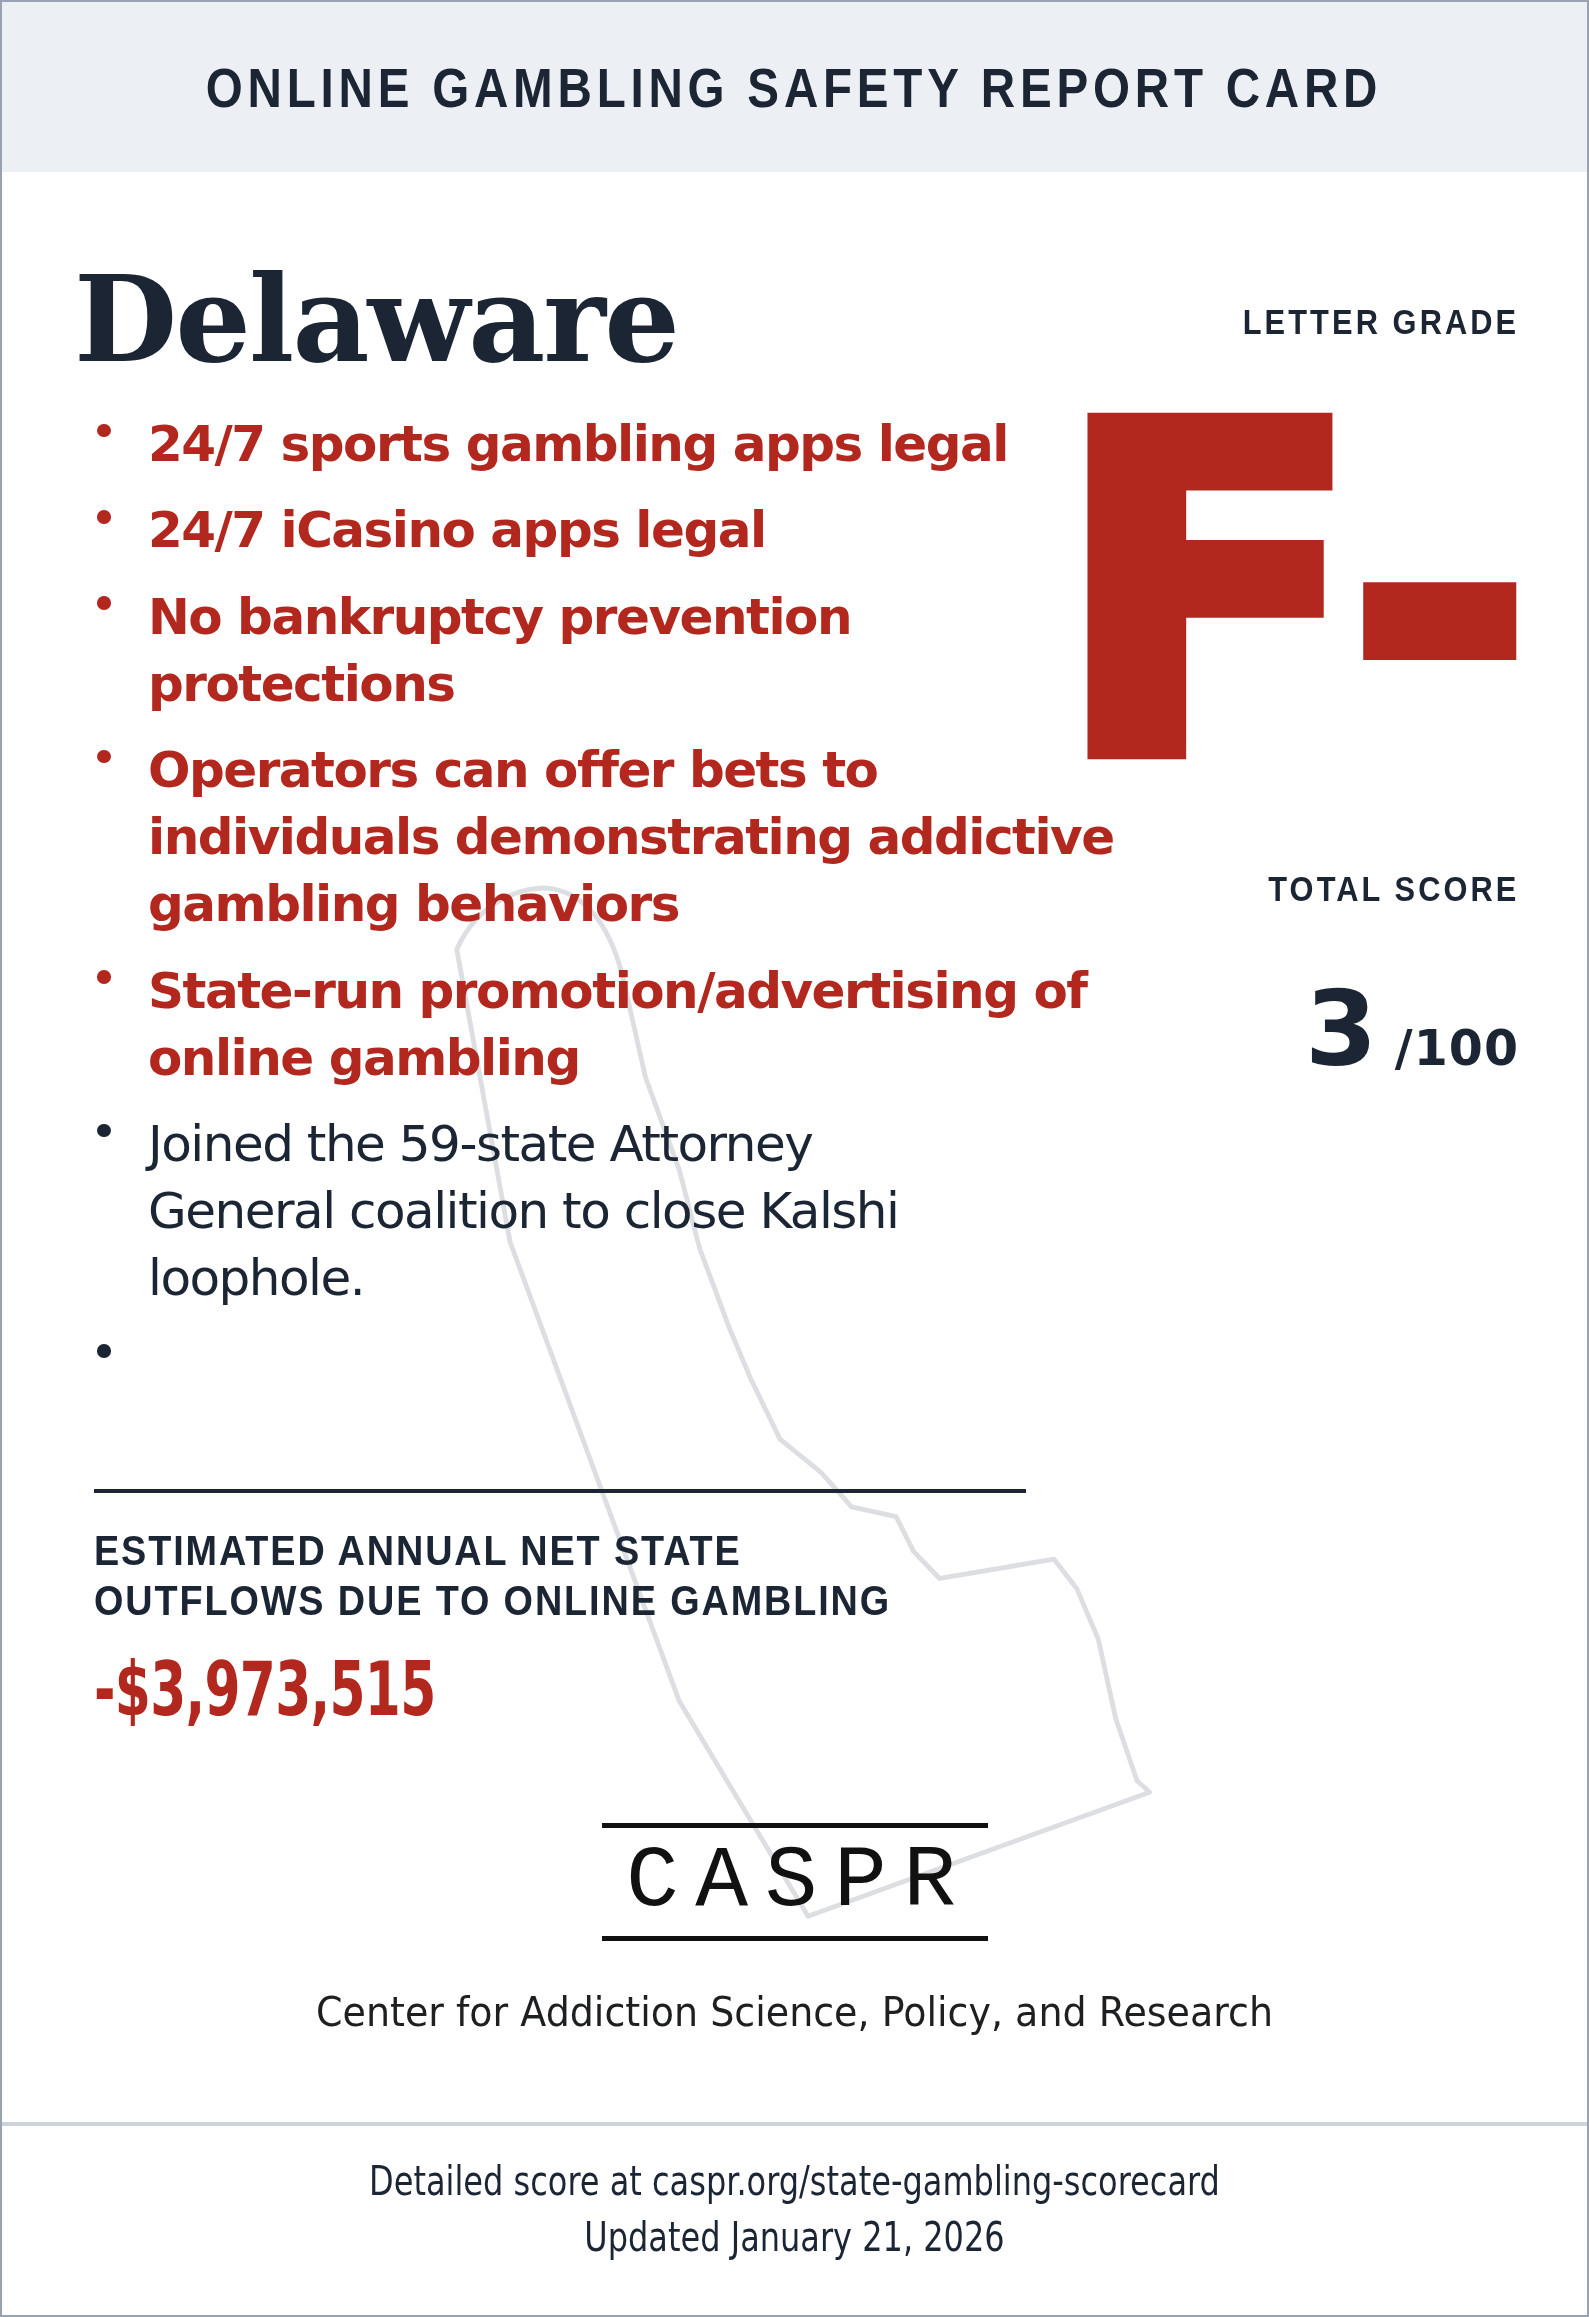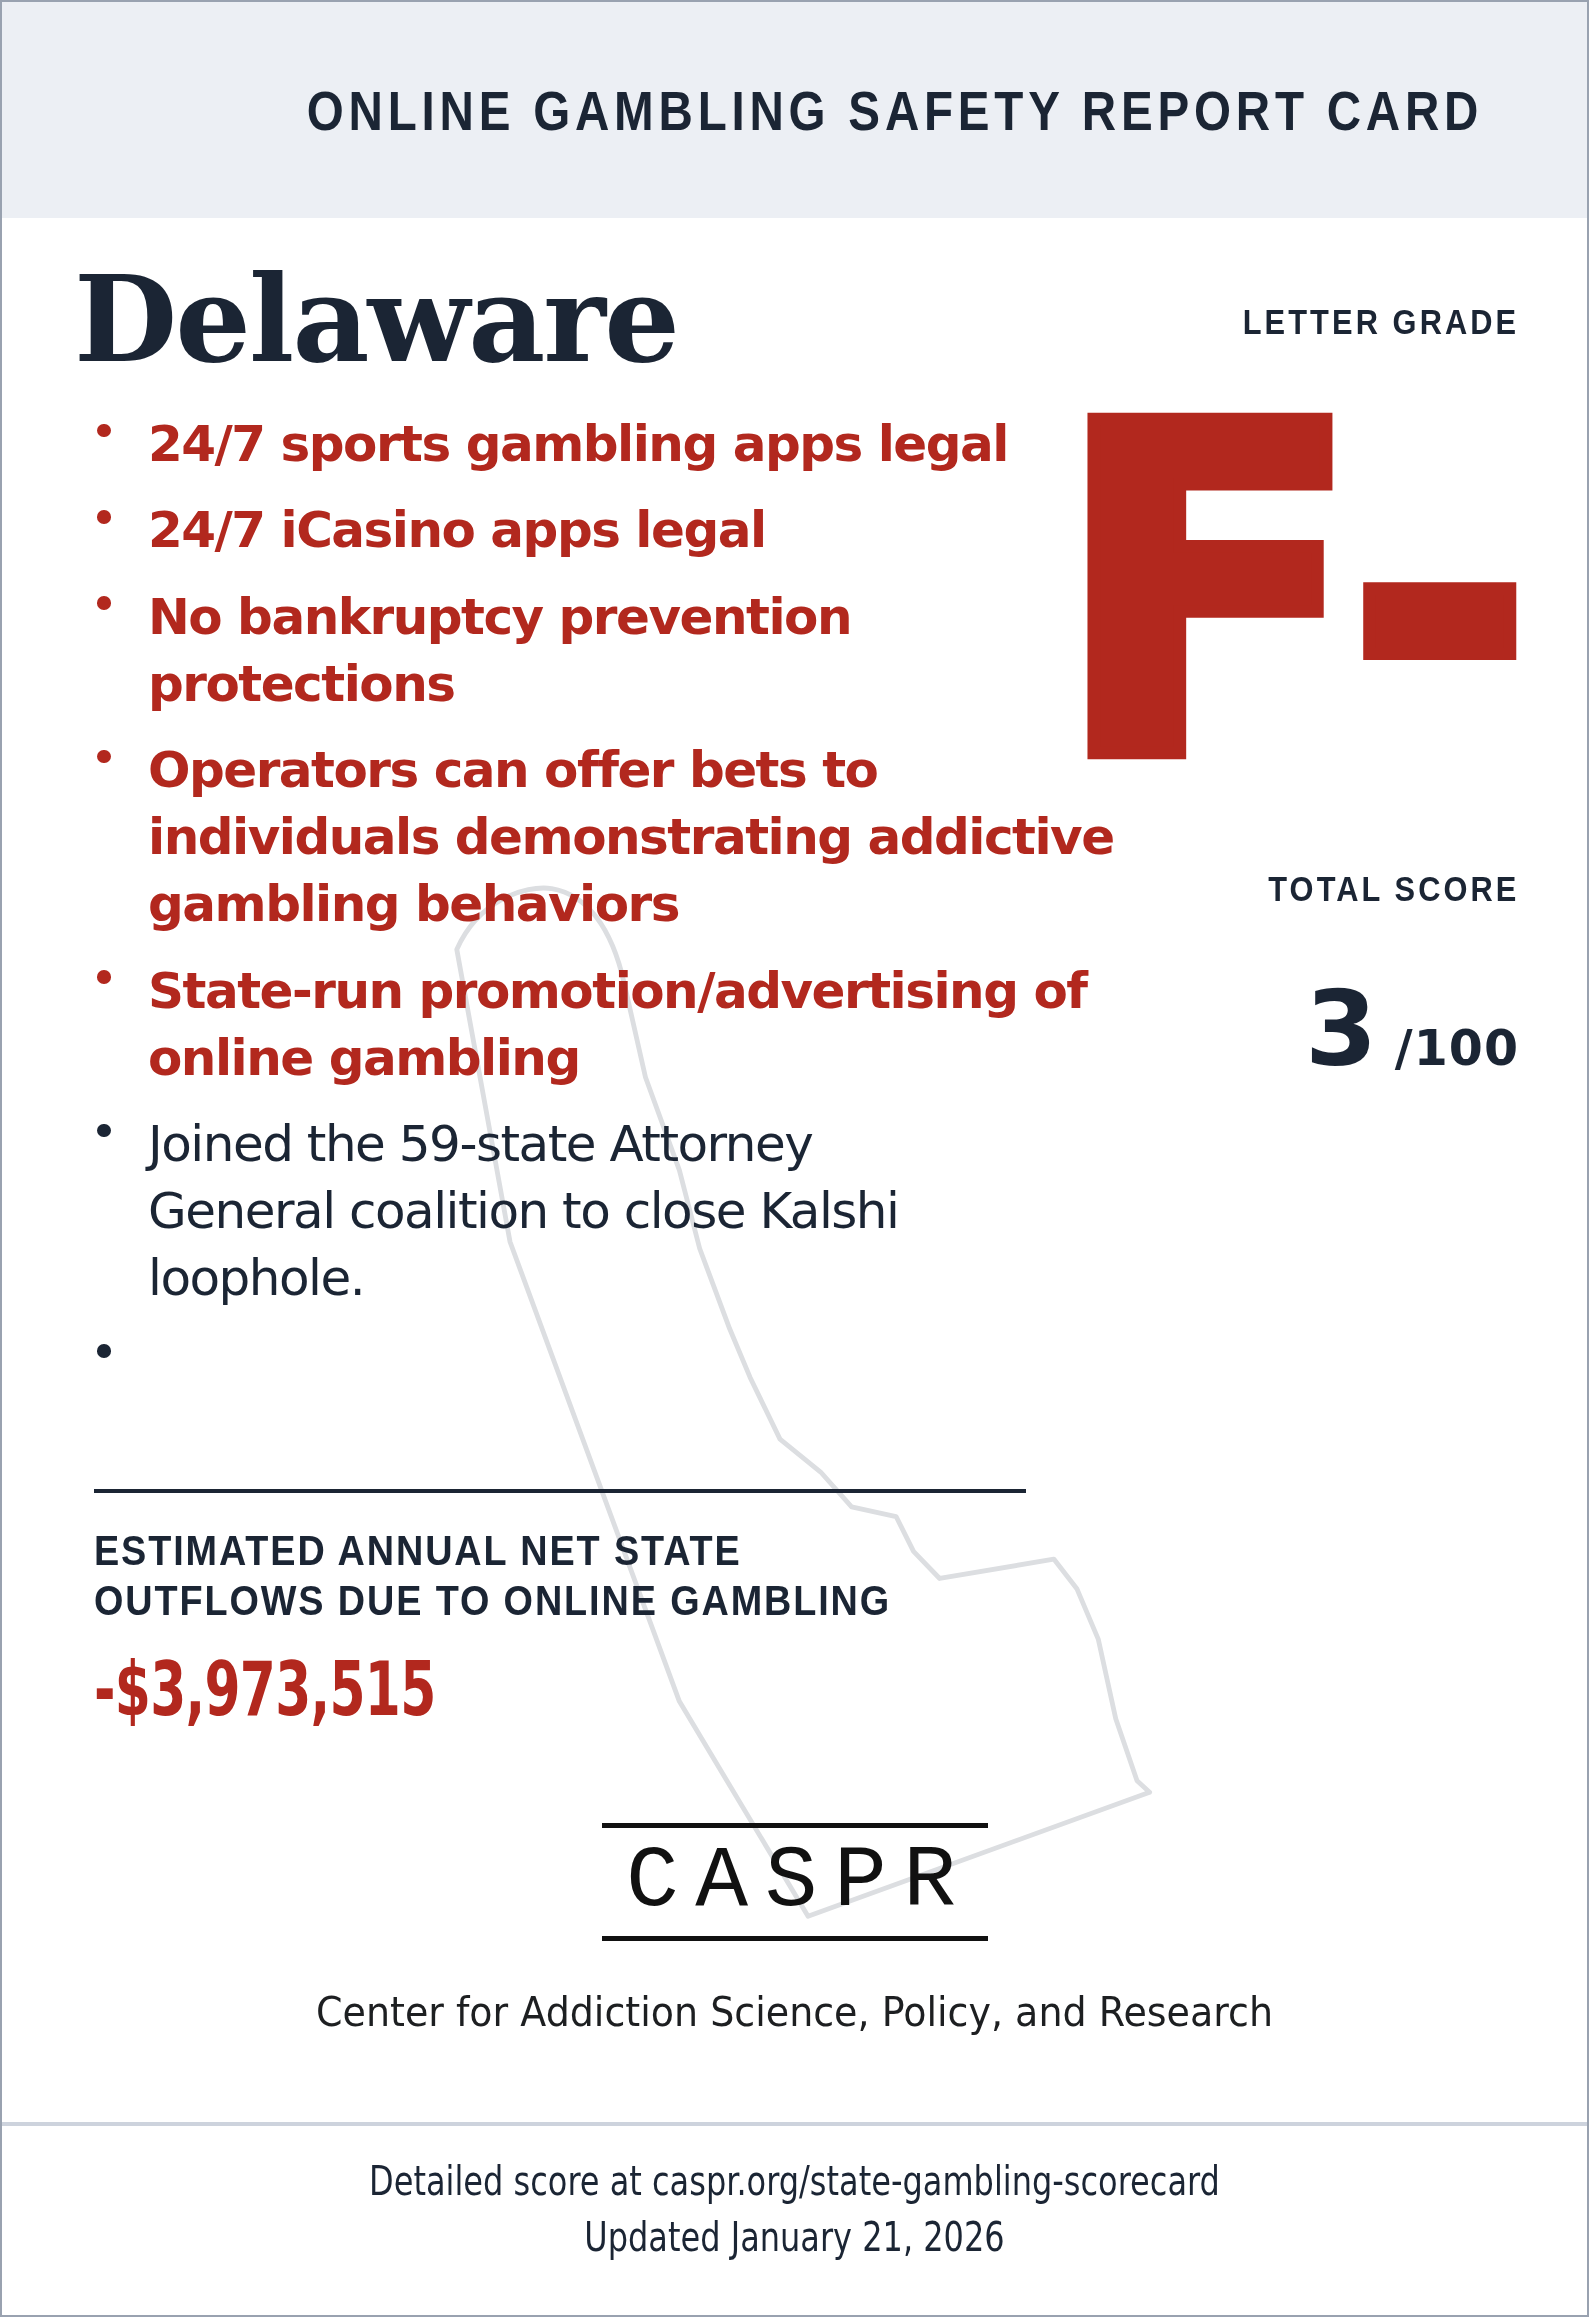--- a/index.html
+++ b/index.html
@@ -10,23 +10,23 @@
     border:2.9px solid var(--border-gray,#99A2B0);
     background:#fff;
     overflow:hidden;
     font-family:"DejaVu Sans",sans-serif;
     color:var(--navy,#1B2534);
   }
   .map{position:absolute;left:0;top:0;width:100%;height:100%;pointer-events:none;}
   .map path{fill:none;stroke:var(--map-gray,#DCDEE1);stroke-width:5;stroke-linejoin:round;stroke-linecap:round;}
 
   .band{
-    position:absolute;left:0;top:0;right:0;height:216px;
+    position:absolute;left:0;top:0;right:0;height:170px;
     background:var(--band-bg,#ECEFF4);
-    display:flex;align-items:center;justify-content:flex-end;
+    display:flex;align-items:center;justify-content:center;
   }
   .band-title{
     font-family:"Liberation Sans",sans-serif;
     font-weight:bold;font-size:56px;letter-spacing:0.10em;
     color:var(--navy,#1B2534);
     transform:scaleX(0.85);transform-origin:center center;
     white-space:nowrap;
   }
 
   .state{

